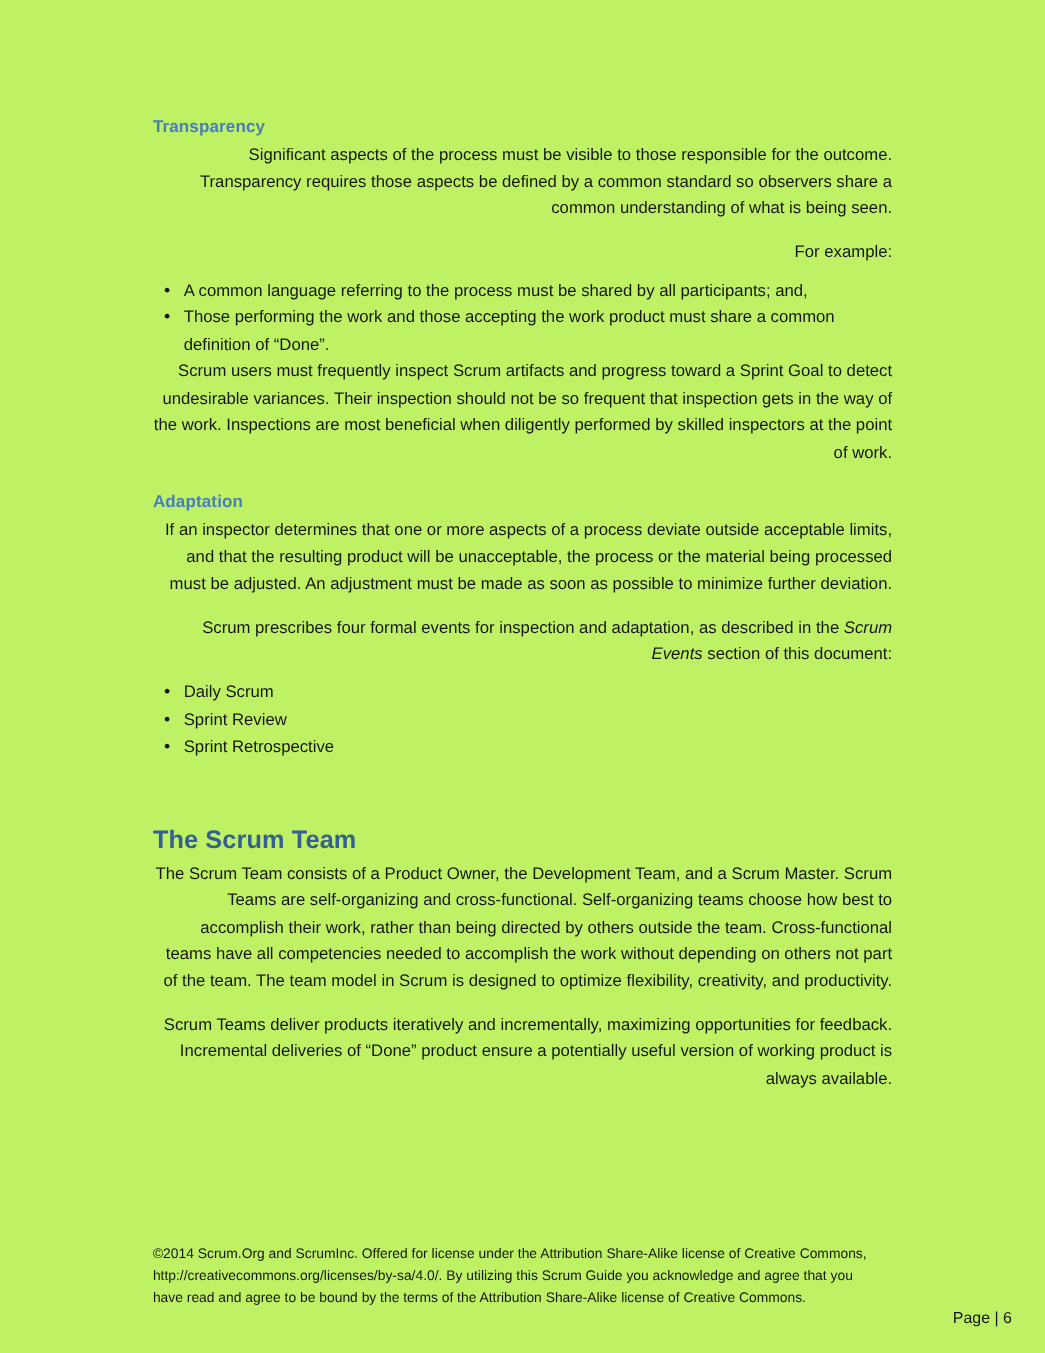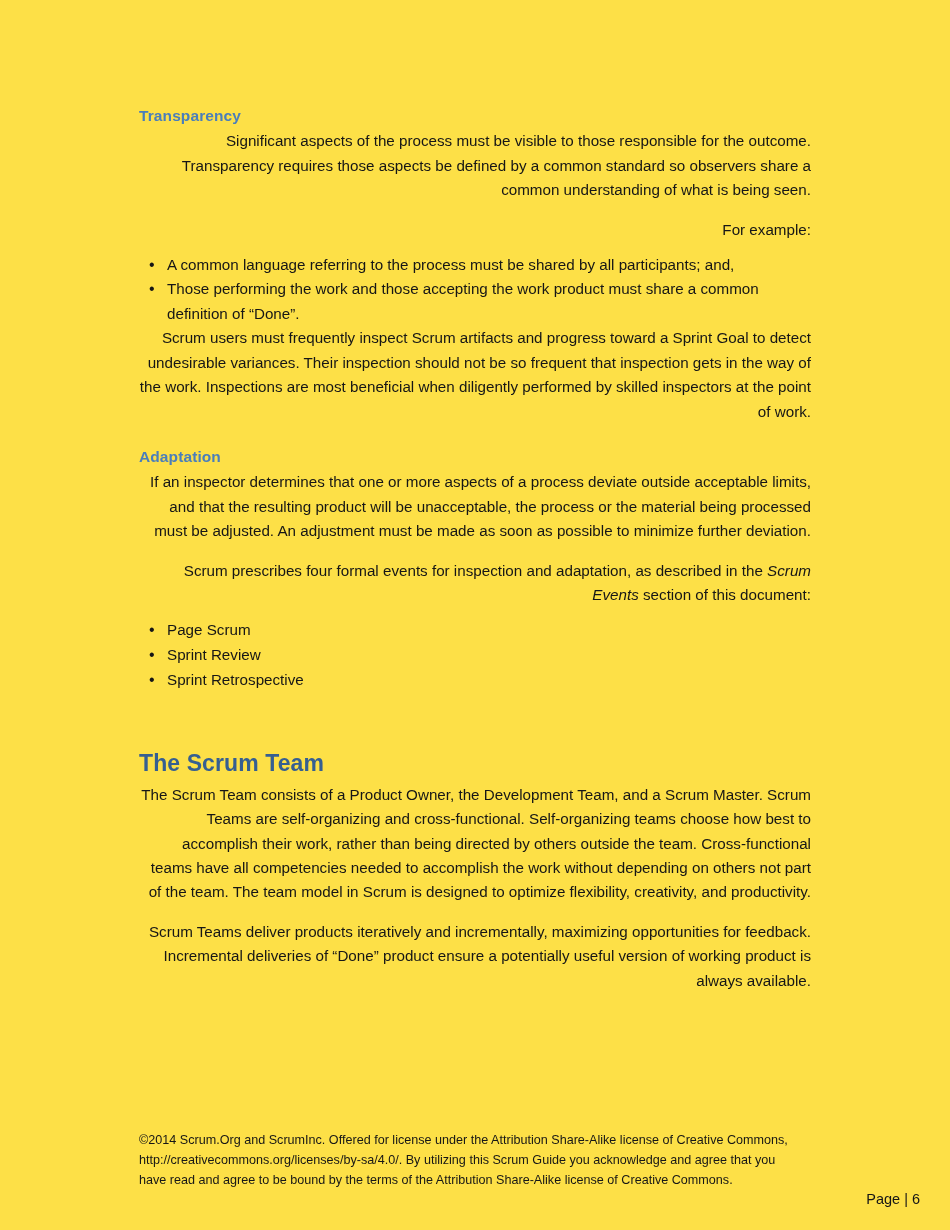--- a/index.html
+++ b/index.html
@@ -8,21 +8,21 @@
     background: #ffffff;
   }
   body {
     font-family: "Liberation Sans", sans-serif;
     color: #000000;
   }
   .page {
     position: relative;
     width: 950px;
     height: 1230px;
-    background: #fde047;
+    background: #bef264;
     box-sizing: border-box;
     overflow: hidden;
   }
   .content {
     position: absolute;
     left: 139px;
     top: 106px;
     width: 672px;
   }
   .h2 {
@@ -121,21 +121,21 @@
     </ul>
 
     <p class="body">Scrum users must frequently inspect Scrum artifacts and progress toward a Sprint Goal to detect undesirable variances. Their inspection should not be so frequent that inspection gets in the way of the work. Inspections are most beneficial when diligently performed by skilled inspectors at the point of work.</p>
 
     <h2 class="h2 spaced">Adaptation</h2>
     <p class="body">If an inspector determines that one or more aspects of a process deviate outside acceptable limits, and that the resulting product will be unacceptable, the process or the material being processed must be adjusted. An adjustment must be made as soon as possible to minimize further deviation.</p>
 
     <p class="body"><span>Scrum prescribes four formal events for inspection and adaptation, as described in the </span><em>Scrum Events</em><span> section of this document:</span></p>
 
     <ul class="bullets tight">
-      <li>Page Scrum</li>
+      <li>Daily Scrum</li>
       <li>Sprint Review</li>
       <li>Sprint Retrospective</li>
     </ul>
 
     <h1 class="h1 spaced">The Scrum Team</h1>
     <p class="body">The Scrum Team consists of a Product Owner, the Development Team, and a Scrum Master. Scrum Teams are self-organizing and cross-functional. Self-organizing teams choose how best to accomplish their work, rather than being directed by others outside the team. Cross-functional teams have all competencies needed to accomplish the work without depending on others not part of the team. The team model in Scrum is designed to optimize flexibility, creativity, and productivity.</p>
     <p class="body">Scrum Teams deliver products iteratively and incrementally, maximizing opportunities for feedback. Incremental deliveries of “Done” product ensure a potentially useful version of working product is always available.</p>
 
   </div>
 

